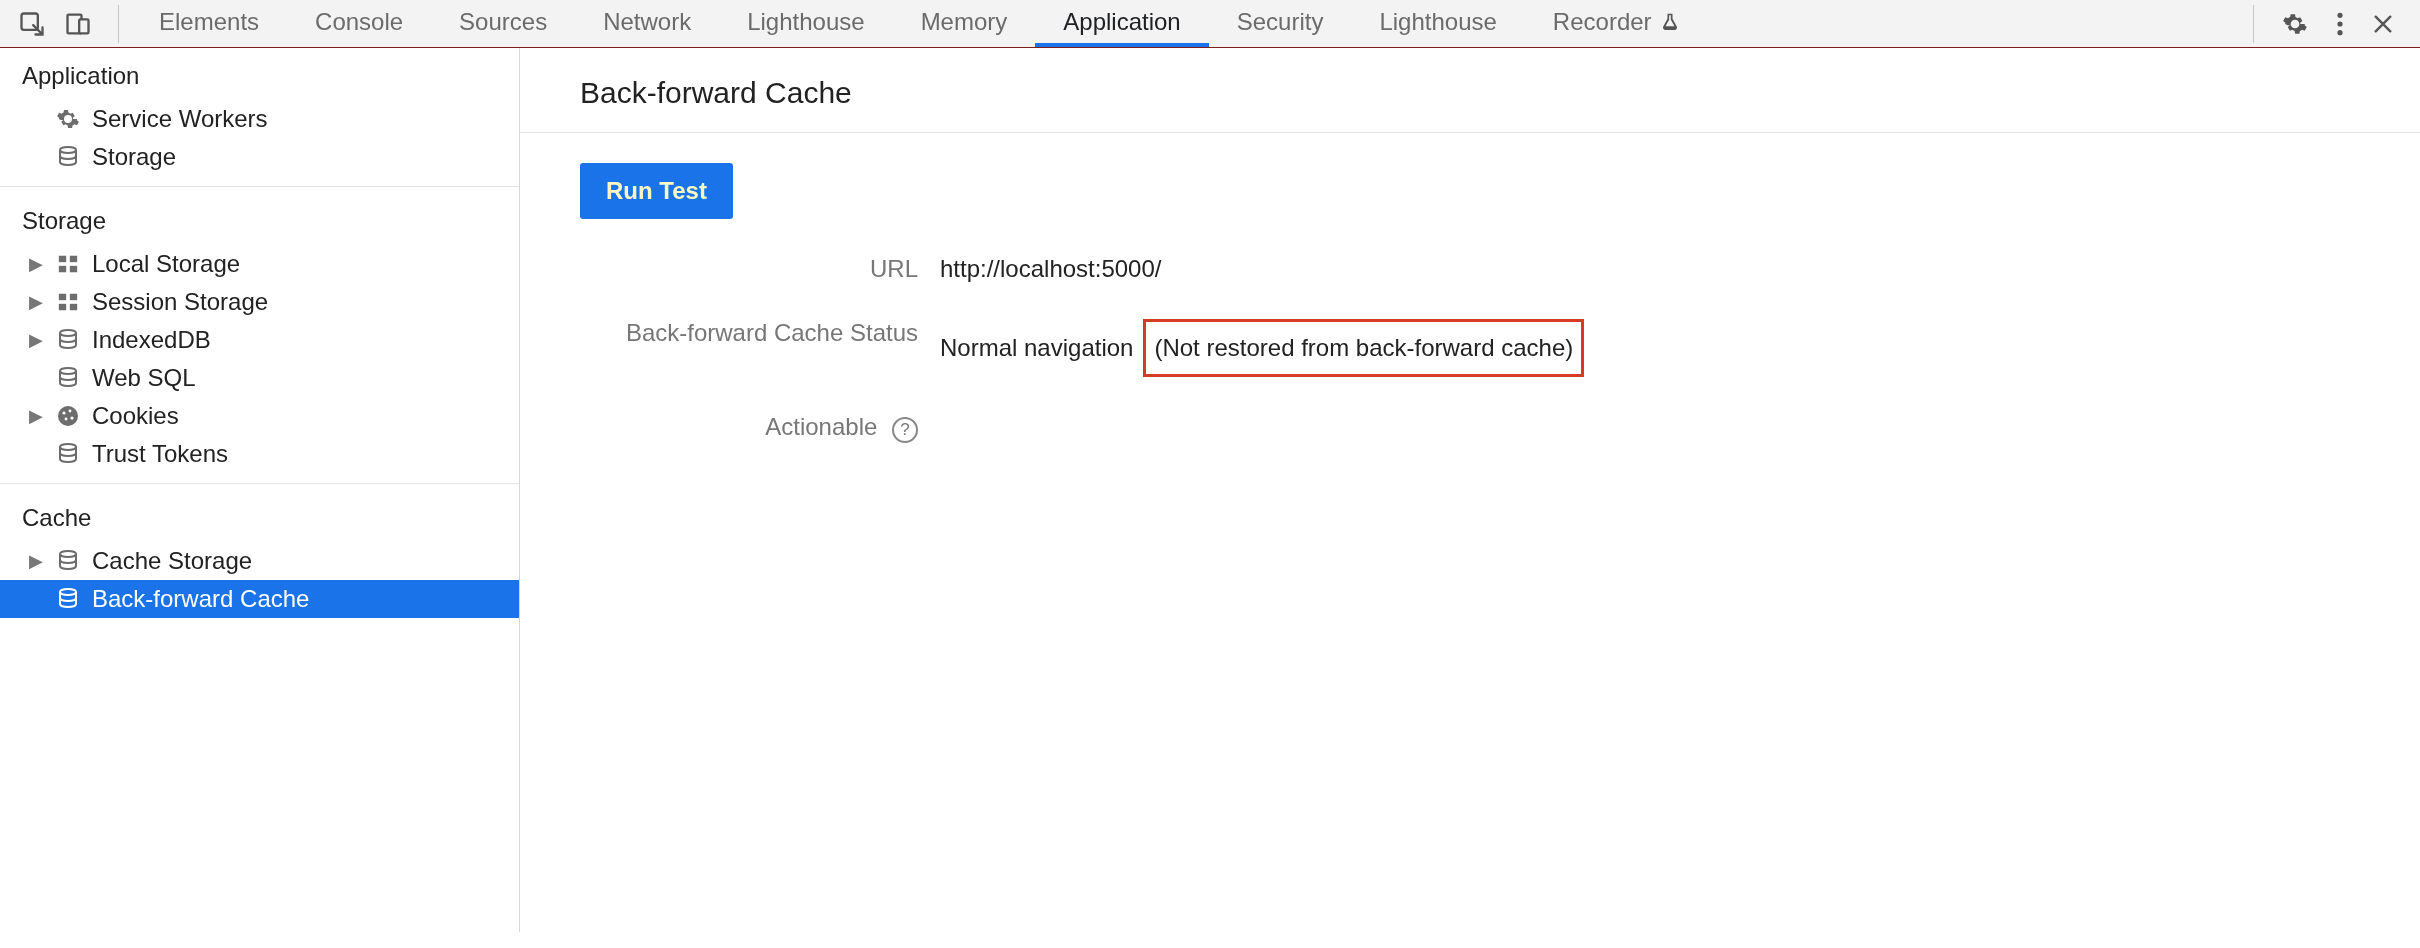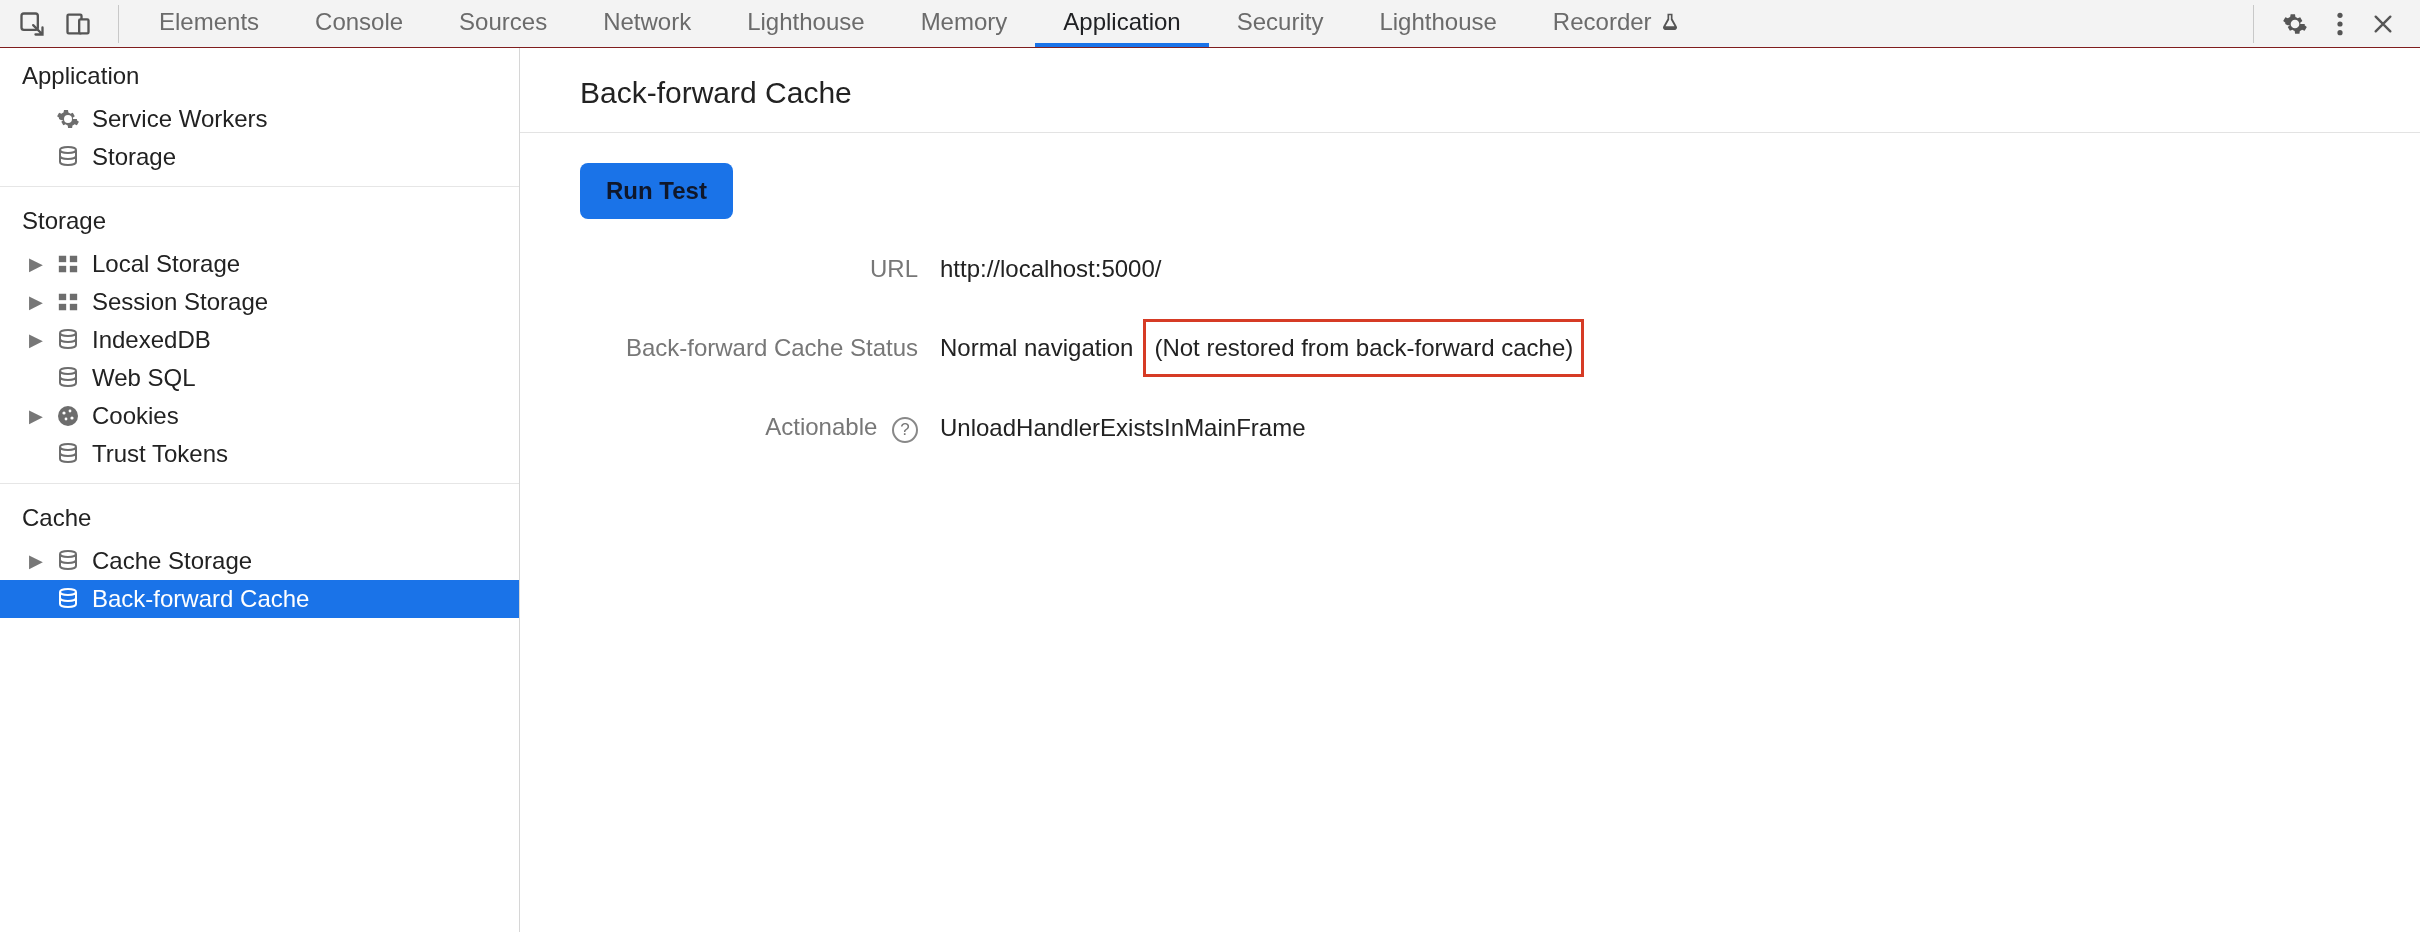--- a/index.html
+++ b/index.html
@@ -129,31 +129,31 @@
     padding: 28px 48px 22px 60px;
     border-bottom: 1px solid #e3e3e3;
     font-size: 30px;
     color: #222;
   }
   .content-body {
     padding: 30px 48px 30px 60px;
   }
   .run-btn {
     background: #1a73e8;
-    color: #0f172a;
+    color: #fef9c3;
     border: none;
-    border-radius: 8px;
+    border-radius: 3px;
     padding: 14px 26px;
     font-size: 24px;
     font-weight: 600;
     cursor: pointer;
   }
   .kv {
     display: flex;
-    align-items: center;
+    align-items: flex-start;
     margin-top: 36px;
   }
   .kv .k {
     width: 360px;
     text-align: right;
     color: #777;
     padding-right: 22px;
   }
   .kv .v {
     display: flex;
@@ -404,19 +404,18 @@
           <span class="outlined">(Not restored from back-forward cache)</span>
         </div>
       </div>
 
       <div class="kv">
         <div class="k">
           <span>Actionable</span>
           <span class="help-icon">?</span>
         </div>
         <div class="v">
-          <span>UnloadHandlerExistsInMainFrame</span>
         </div>
       </div>
     </div>
   </div>
 
 </div>
 
 </body></html>

